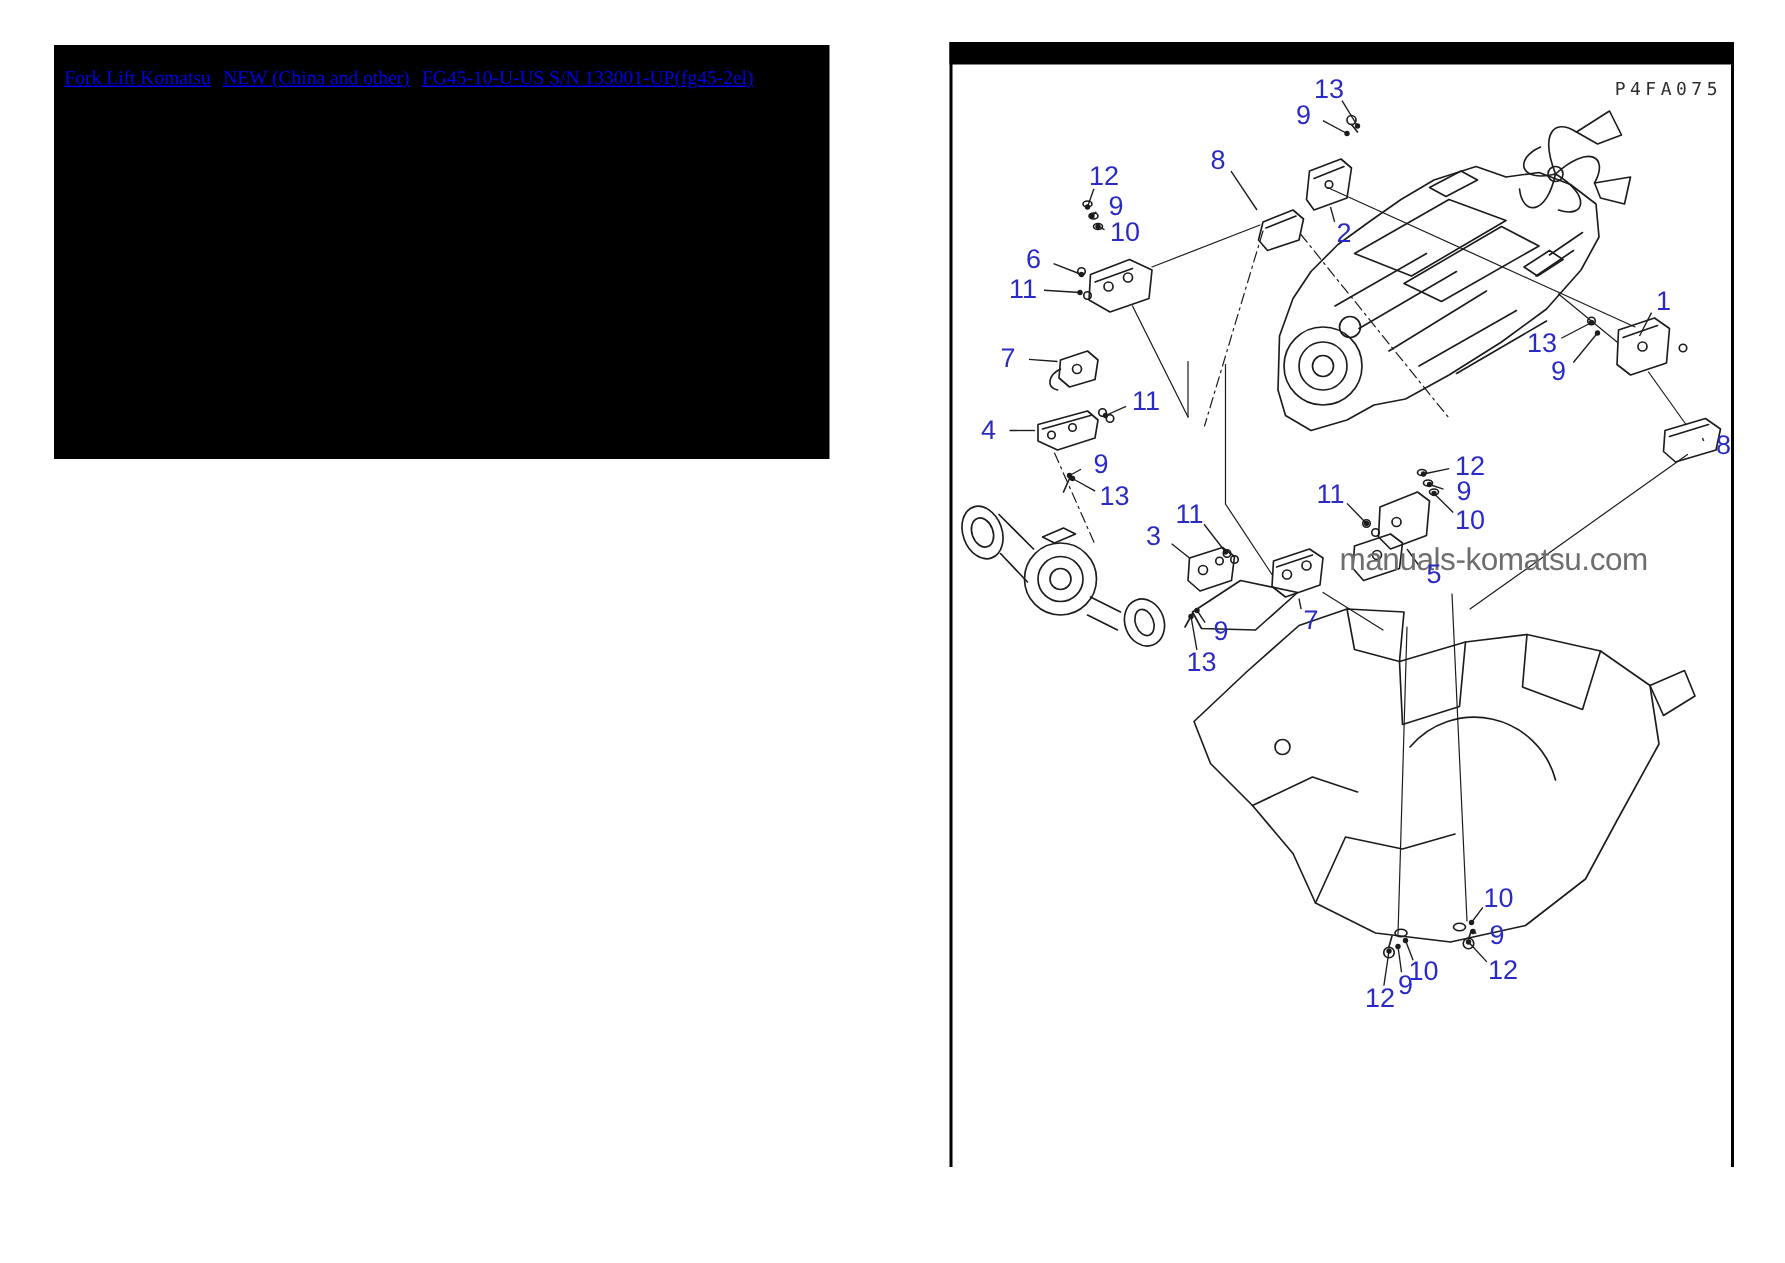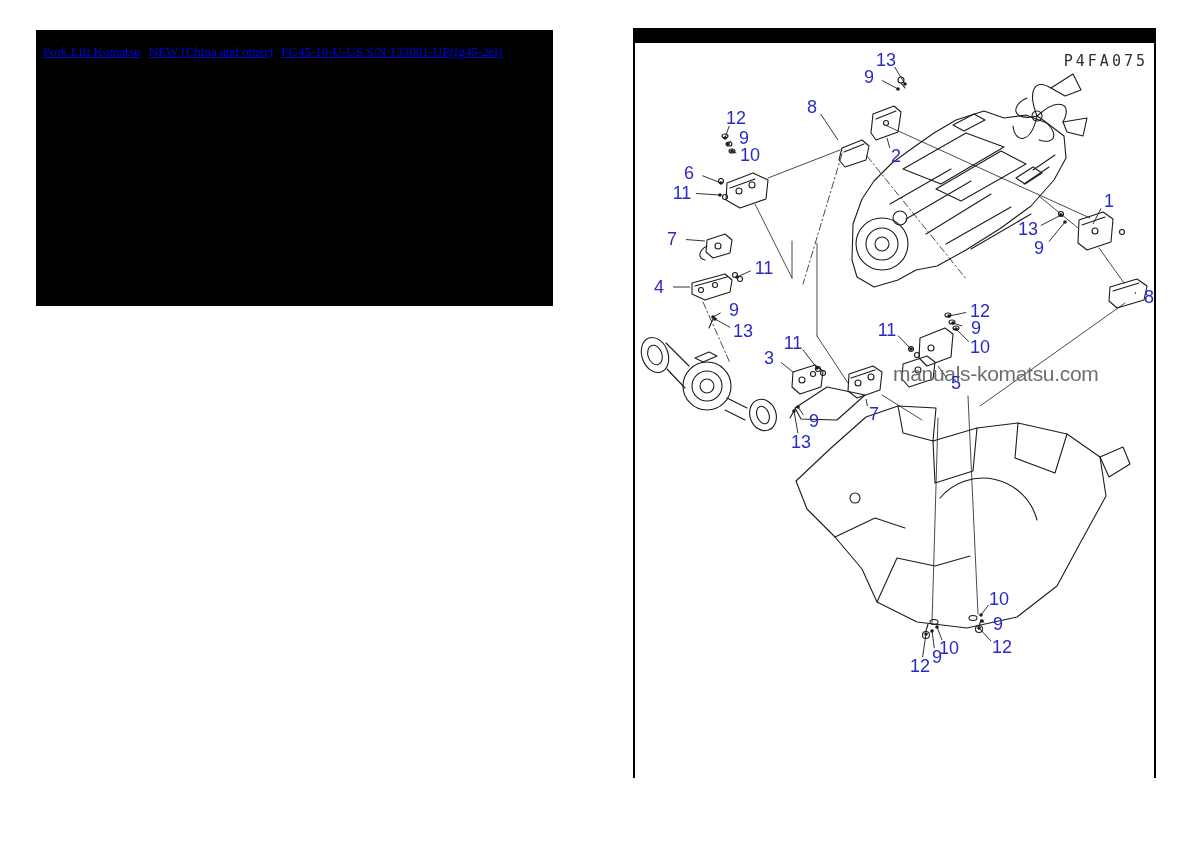--- a/index.html
+++ b/index.html
@@ -23,21 +23,21 @@
   }
   .banner-links a{color:var(--link);text-decoration:underline;margin-right:5px;}
   .sheet{
     position:absolute;left:633px;top:28px;width:519px;height:750px;
     border-left:2px solid #000;border-right:2px solid #000;
     background:#fff;
   }
   .topbar{position:absolute;left:-2px;top:0;width:523px;height:15px;background:var(--panel);}
   .plate-code{
     position:absolute;top:24px;right:6px;
-    font-family:"DejaVu Sans Mono",monospace;font-size:15px;letter-spacing:3px;
+    font-family:"DejaVu Sans Mono",monospace;font-size:12px;letter-spacing:3px;
     color:var(--code);
   }
   svg.art{position:absolute;left:0;top:0;width:519px;height:750px;}
   .ln{fill:none;stroke:var(--line);stroke-width:1.1;stroke-linejoin:round;stroke-linecap:round;}
   .thin{fill:none;stroke:var(--line);stroke-width:0.8;stroke-linecap:round;}
   .dash{stroke-dasharray:7 3 1.5 3;}
   #leaders line{stroke:var(--line);stroke-width:0.9;}
   .watermark{
     position:absolute;left:258px;top:334px;
     font-size:21px;letter-spacing:-0.3px;color:var(--watermark);

